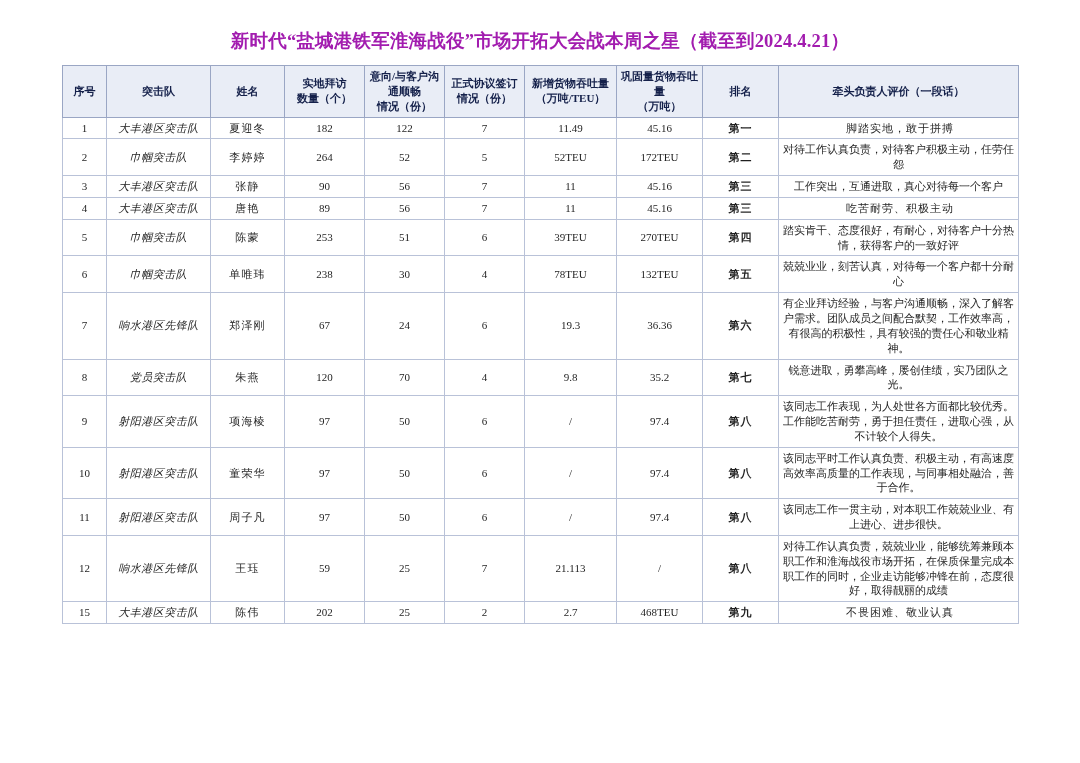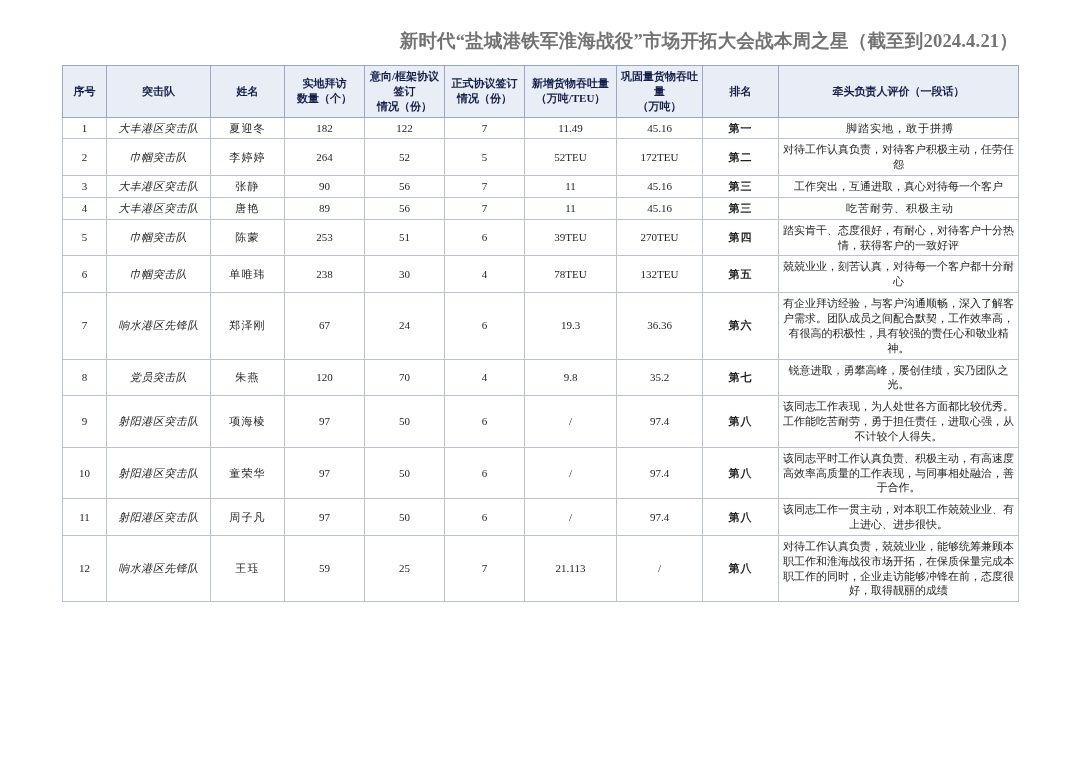--- a/index.html
+++ b/index.html
@@ -15,26 +15,26 @@
     overflow: hidden;
   }
   .page {
     width: 1080px;
     height: 763px;
     position: relative;
     box-sizing: border-box;
     padding: 20px 62px 0 62px;
   }
   .doc-title {
-    text-align: right;
+    text-align: center;
     font-size: 18.5px;
     font-weight: bold;
     letter-spacing: 0.2px;
     margin: 8px 0 12px 0;
-    color: #737373;
+    color: #a21caf;
     font-family: "Liberation Serif", "DejaVu Serif", serif;
   }
   table.report {
     width: 956px;
     border-collapse: collapse;
     table-layout: fixed;
     border: 1px solid #9aa6c4;
   }
   table.report th, table.report td {
     border: 1px solid #b9c2d8;
@@ -106,21 +106,21 @@
           <span class="hdr-line">突击队</span>
         </th>
         <th>
           <span class="hdr-line">姓名</span>
         </th>
         <th>
           <span class="hdr-line">实地拜访</span>
           <span class="hdr-line">数量（个）</span>
         </th>
         <th>
-          <span class="hdr-line">意向/框架协议签订</span>
+          <span class="hdr-line">意向/与客户沟通顺畅</span>
           <span class="hdr-line">情况（份）</span>
         </th>
         <th>
           <span class="hdr-line">正式协议签订</span>
           <span class="hdr-line">情况（份）</span>
         </th>
         <th>
           <span class="hdr-line">新增货物吞吐量</span>
           <span class="hdr-line">（万吨/TEU）</span>
         </th>
@@ -274,15 +274,27 @@
           <td class="c-team">响水港区先锋队</td>
           <td class="c-name">王珏</td>
           <td class="c-num">59</td>
           <td class="c-num">25</td>
           <td class="c-num">7</td>
           <td class="c-num">21.113</td>
           <td class="c-num">/</td>
           <td class="c-rank">第八</td>
           <td class="c-comment">对待工作认真负责，兢兢业业，能够统筹兼顾本职工作和淮海战役市场开拓，在保质保量完成本职工作的同时，企业走访能够冲锋在前，态度很好，取得靓丽的成绩</td>
         </tr>
+        <tr>
+          <td class="c-idx">15</td>
+          <td class="c-team">大丰港区突击队</td>
+          <td class="c-name">陈伟</td>
+          <td class="c-num">202</td>
+          <td class="c-num">25</td>
+          <td class="c-num">2</td>
+          <td class="c-num">2.7</td>
+          <td class="c-num">468TEU</td>
+          <td class="c-rank">第九</td>
+          <td class="c-comment short">不畏困难、敬业认真</td>
+        </tr>
       </tbody>
   </table>
 </div>
 
 </body></html>

